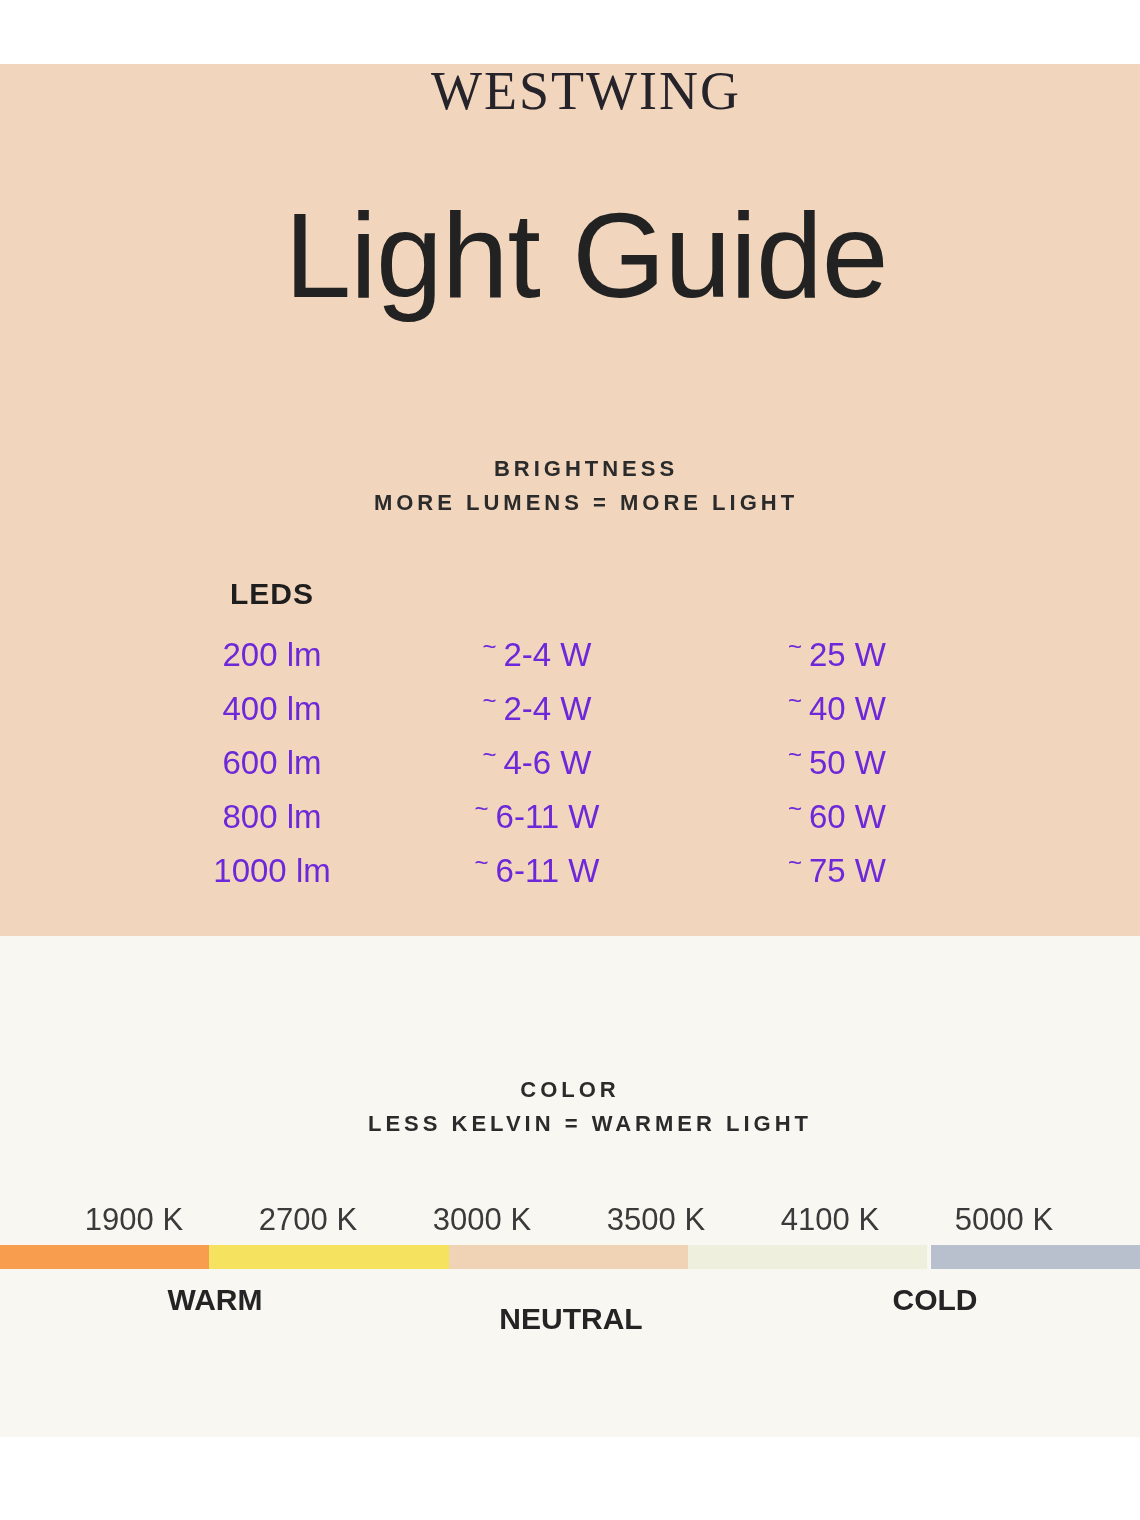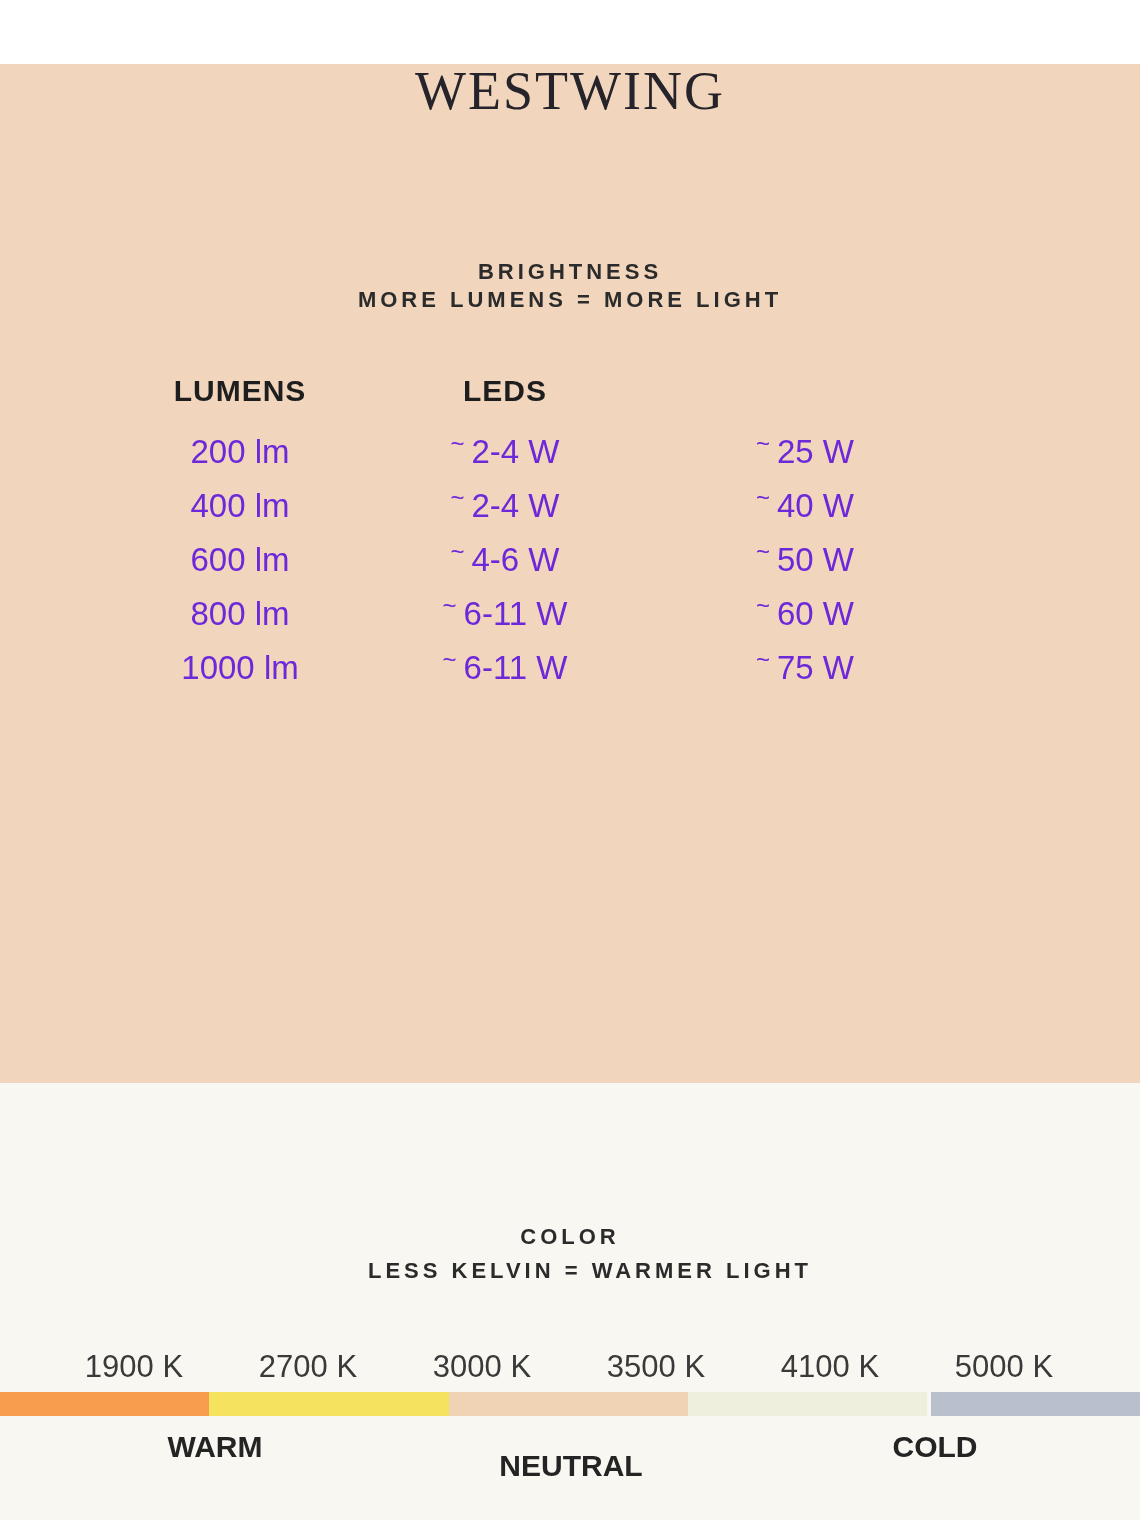--- a/index.html
+++ b/index.html
@@ -10,22 +10,23 @@
   }
   .page {
     width: 1140px;
     height: 1520px;
     overflow: hidden;
   }
 
   
   .section-top {
     width: 1140px;
-    height: 1019px;
+    height: 872px;
     background: #F1D5BC;
+    padding-left: 32px;
   }
   .logo {
     margin-top: 64px;
     text-align: center;
     font-family: "Liberation Serif", serif;
     font-size: 54px;
     line-height: 1.0;
     letter-spacing: 2px;
     color: #26242a;
   }
@@ -41,21 +42,21 @@
   .mono-heading, .mono-sub {
     text-align: center;
     font-family: Liberation Sans, sans-serif;
     font-weight: 700;
     font-size: 22px;
     line-height: 28px;
     letter-spacing: 4px;
     color: #2b2b2b;
   }
   .section-top .mono-heading { margin-top: 140px; }
-  .section-top .mono-sub     { }
+  .section-top .mono-sub     { margin-top: 6px; }
 
   .table { margin-top: 57px; }
   .table-header, .table-row {
     display: grid;
     grid-template-columns: 240px 290px 310px;
     margin-left: 120px;
     width: 840px;
   }
   .table-header { height: 40px; margin-bottom: 14px; }
   .table-row    { height: 54px; }
@@ -143,28 +144,28 @@
 </style>
 </head>
 <body>
 
 <div class="page">
 
   <section class="section-top">
 
     <div class="logo">WESTWING</div>
 
+    <h1 class="title">Light Guide</h1>
 
     <div class="mono-heading">BRIGHTNESS</div>
     <div class="mono-sub">MORE LUMENS = MORE LIGHT</div>
 
     <div class="table">
 
       <div class="table-header">
-        <div class="th">LUMENS</div>
         <div class="th">LEDS</div>
       </div>
 
       <div class="table-row">
         <div class="td">200 lm</div>
         <div class="td">
             <span class="approx">~</span>
             <span>2-4 W</span>
           </div>
         <div class="td">

